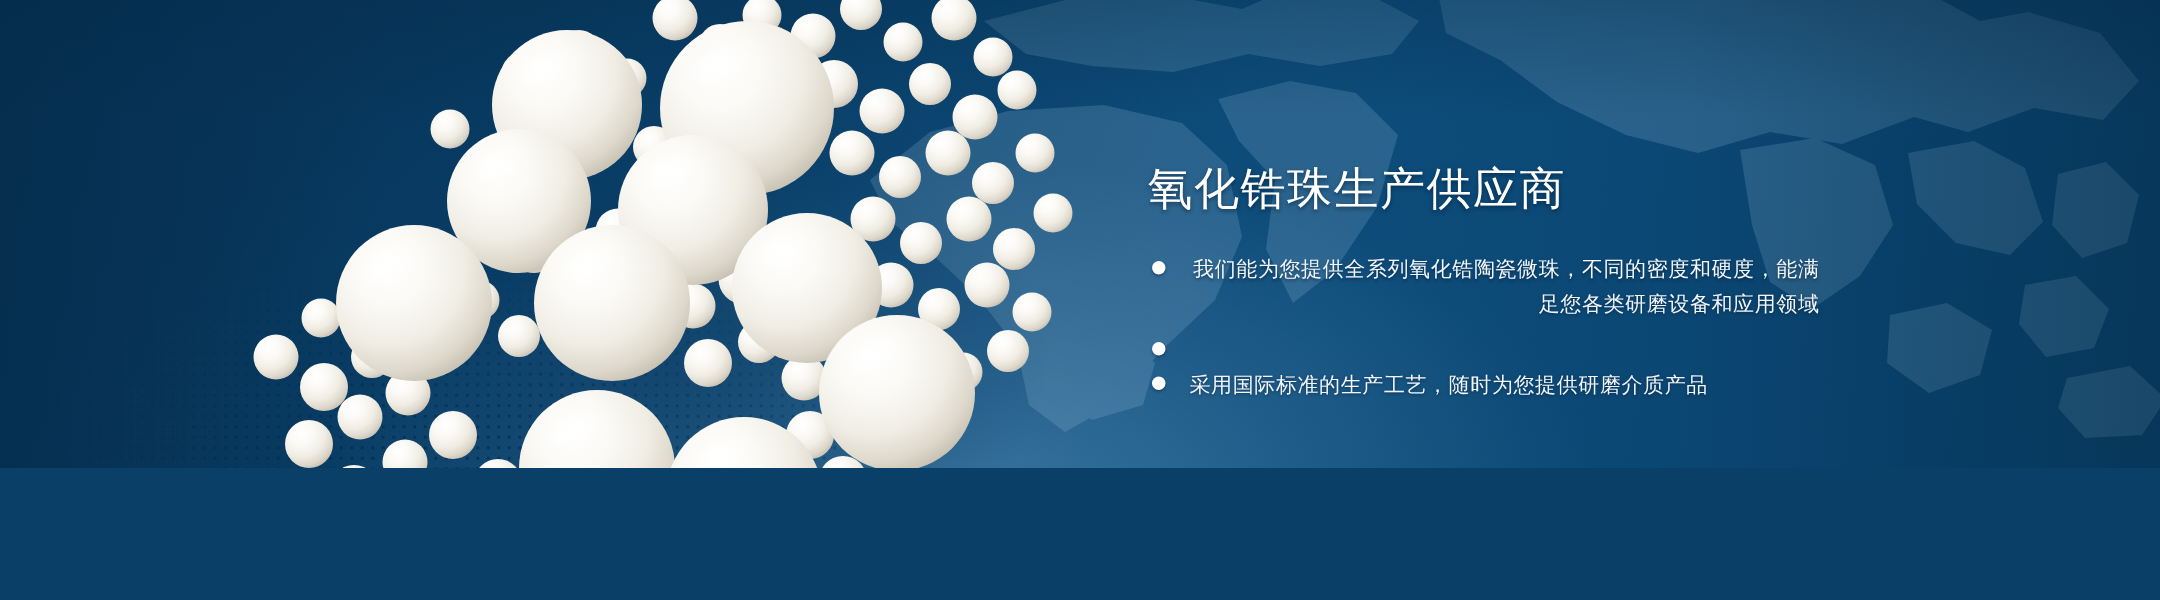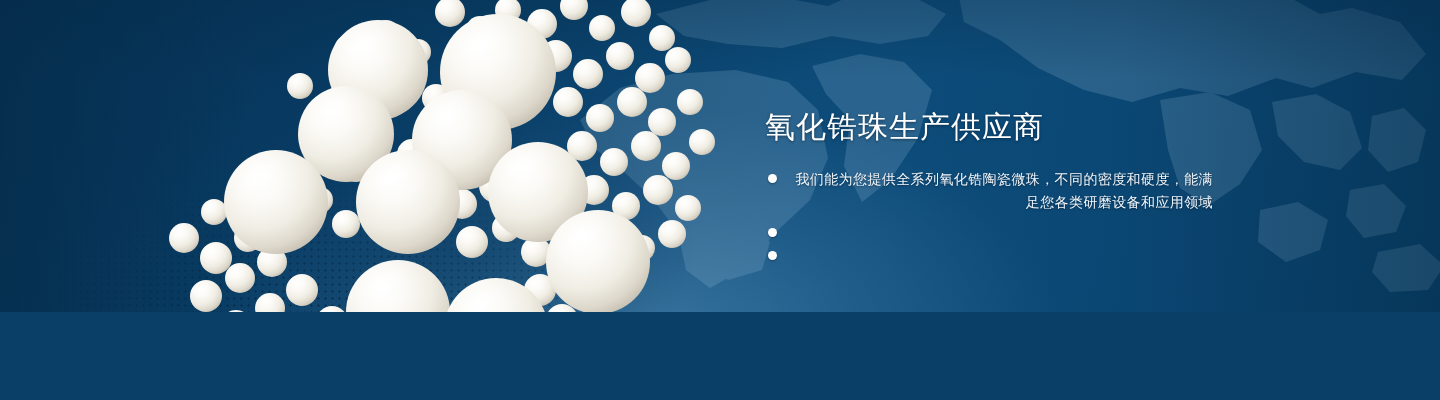--- a/index.html
+++ b/index.html
@@ -308,17 +308,18 @@
     <ul class="bullets">
       <li class="bullet">
         <span class="dot"></span>
         <span class="btext">我们能为您提供全系列氧化锆陶瓷微珠，不同的密度和硬度，能满足您各类研磨设备和应用领域</span>
       </li>
       <li class="bullet">
         <span class="dot"></span>
       </li>
       <li class="bullet">
         <span class="dot"></span>
+        <span class="btext">采用国际标准的生产工艺，随时为您提供研磨介质产品</span>
       </li>
     </ul>
   </div>
 
 </div>
 
 </body></html>

